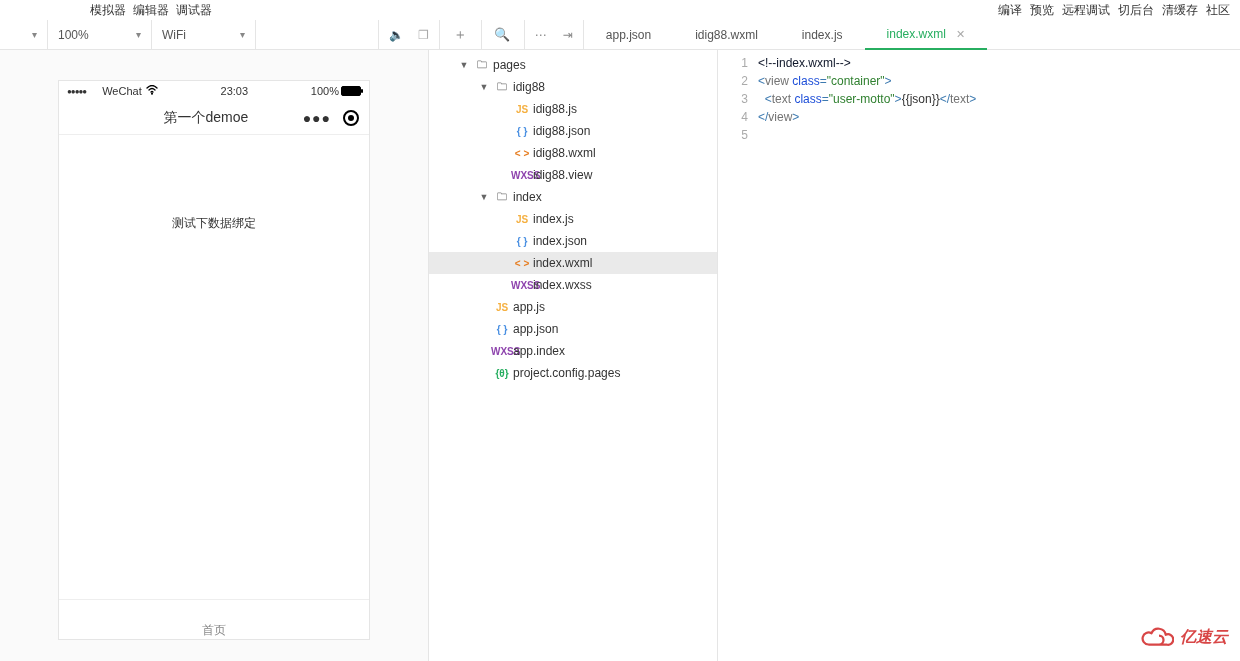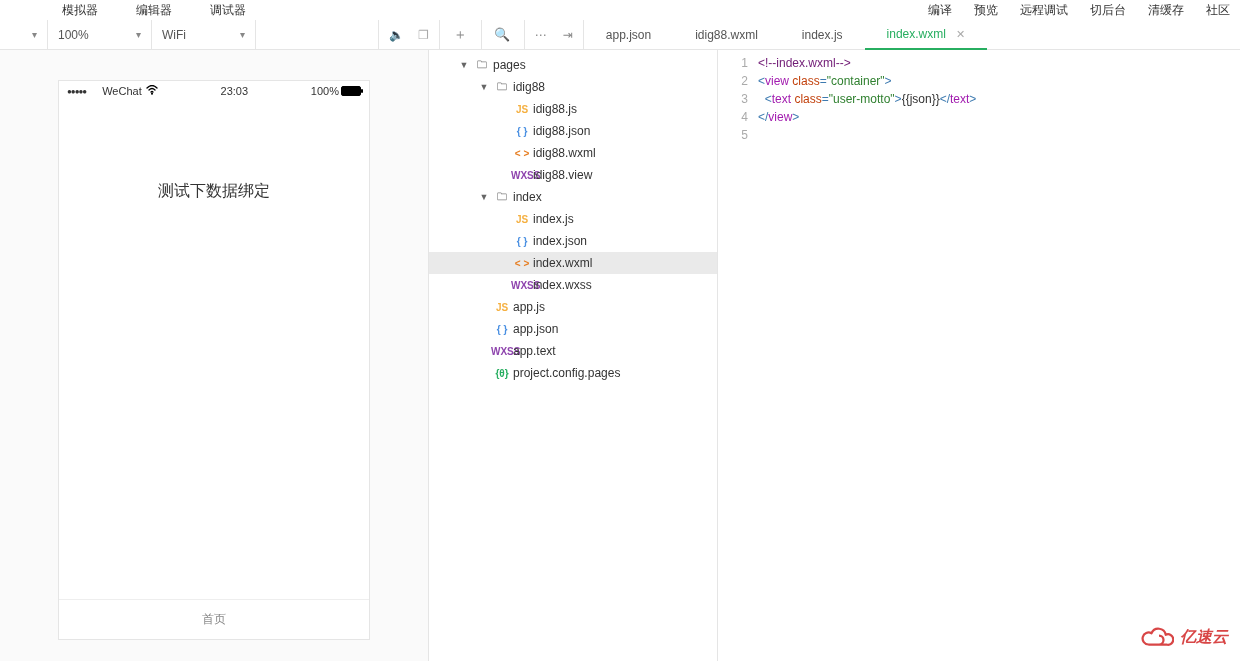--- a/index.html
+++ b/index.html
@@ -1,20 +1,20 @@
 <!DOCTYPE html>
 <html><head>
 <meta charset="utf-8">
 <style>
 * { margin: 0; padding: 0; box-sizing: border-box; font-family: -apple-system, "微软雅黑", Arial, sans-serif; }
 body { width: 1240px; height: 661px; background: #fff; overflow: hidden; font-size: 12px; color: #333; }
 
 .top-menu { height: 20px; display: flex; align-items: center; padding: 0 10px; font-size: 12px; color: #333; }
-.top-menu .left-group { display: flex; gap: 38px; margin-left: 52px; }
-.top-menu .right-group { display: flex; gap: 22px; margin-left: auto; }
+.top-menu .left-group { display: flex; gap: 7px; margin-left: 80px; }
+.top-menu .right-group { display: flex; gap: 8px; margin-left: auto; }
 .top-menu span { cursor: pointer; }
 
 .toolbar { height: 30px; display: flex; align-items: center; border-bottom: 1px solid #e5e5e5; font-size: 12px; color: #555; }
 .toolbar .tb-item { display: flex; align-items: center; padding: 0 10px; height: 100%; border-right: 1px solid #e5e5e5; }
 .chevron { font-size: 10px; color: #888; }
 
 .main-area { display: flex; height: 611px; }
 
 
 .sim-pane { width: 428px; background: #fafafa; display: flex; justify-content: center; padding-top: 30px; }
@@ -25,22 +25,22 @@
 .phone-status .wifi-icon { margin-left: 4px; }
 .phone-status .time { flex: 1; text-align: center; }
 .phone-status .bat { display: flex; align-items: center; gap: 2px; }
 .bat-icon { width: 20px; height: 10px; border: 1px solid #000; border-radius: 2px; background: #000; position: relative; }
 .bat-icon::after { content: ""; width: 2px; height: 4px; background: #000; position: absolute; right: -3px; top: 2px; border-radius: 1px; }
 .phone-title { height: 34px; display: flex; align-items: center; padding: 0 10px; border-bottom: 1px solid #eee; }
 .phone-title .title-text { flex: 1; text-align: center; font-size: 14px; padding-left: 40px; }
 .phone-title .menu-dots { font-size: 14px; letter-spacing: 1px; margin-right: 12px; }
 .phone-title .circle-icon { width: 16px; height: 16px; border: 2px solid #000; border-radius: 50%; display: flex; align-items: center; justify-content: center; }
 .phone-title .circle-icon::after { content: ""; width: 6px; height: 6px; background: #000; border-radius: 50%; }
-.phone-body { flex: 1; display: flex; justify-content: center; padding-top: 80px; font-size: 16px; }
-.phone-tabbar { height: 40px; border-top: 1px solid #eee; display: flex; }
+.phone-body { flex: 1; display: flex; justify-content: center; padding-top: 80px; font-size: 12px; }
+.phone-tabbar { height: 40px; border-top: 1px solid #eee; display: flex; align-items: flex-end; }
 .phone-tabbar .tab { flex: 1; display: flex; align-items: center; justify-content: center; font-size: 12px; color: #888; }
 
 
 .tree-pane { width: 290px; border-left: 1px solid #e5e5e5; border-right: 1px solid #e5e5e5; display: flex; flex-direction: column; }
 .tree-list { flex: 1; padding-top: 4px; }
 .tree-row { height: 22px; display: flex; align-items: center; font-size: 12px; cursor: pointer; }
 .tree-row.active { background: #eaeaea; }
 .tree-row .indent1 { width: 28px; }
 .tree-row .indent2 { width: 48px; }
 .tree-row .indent3 { width: 68px; }
@@ -56,23 +56,23 @@
 
 .editor-pane { flex: 1; display: flex; flex-direction: column; }
 .editor-tab { height: 30px; padding: 0 22px; display: flex; align-items: center; font-size: 12px; color: #555; cursor: pointer; }
 .editor-tab.active { color: #27ae60; border-bottom: 2px solid #27ae60; }
 .tab-close { margin-left: 10px; color: #aaa; font-size: 11px; }
 .code-area { display: flex; font-family: Consolas, monospace; font-size: 12px; padding-top: 4px; }
 .gutter { width: 40px; text-align: right; color: #aaa; padding-right: 10px; line-height: 18px; }
 .gutter div { height: 18px; }
 .code-lines { line-height: 18px; }
 .code-lines .line { height: 18px; white-space: pre; }
-.c-comment { color: #701a75; }
-.c-tag { color: #a21caf; }
-.c-attr { color: #c2410c; }
+.c-comment { color: #0f172a; }
+.c-tag { color: #737373; }
+.c-attr { color: #1d4ed8; }
 .c-string { color: #308030; }
 .c-text { color: #333; }
 .c-punc { color: #3d7ab0; }
 
 .watermark { position: absolute; right: 12px; bottom: 10px; display: flex; align-items: center; gap: 6px; color: #d84646; font-size: 16px; font-weight: bold; font-style: italic; }
 .watermark svg { width: 36px; height: 28px; }
 </style>
 </head>
 <body>
 
@@ -151,20 +151,25 @@
                 <circle cx="6" cy="8.5" r="1" fill="#000"></circle>
               </svg>
           </span>
         </div>
         <div class="time">23:03</div>
         <div class="bat">
           <span>100%</span>
           <span class="bat-icon"></span>
         </div>
       </div>
+      <div class="phone-title">
+        <span class="title-text">第一个demoe</span>
+        <span class="menu-dots">●●●</span>
+        <span class="circle-icon"></span>
+      </div>
       <div class="phone-body">
         <span>测试下数据绑定</span>
       </div>
       <div class="phone-tabbar">
         <div class="tab">首页</div>
       </div>
     </div>
   </div>
 
   <div class="tree-pane">
@@ -244,21 +249,21 @@
         <div class="tree-row">
           <span class="indent2"></span>
           <span class="chev"></span>
           <span class="ficon ic-json">{ }</span>
           <span>app.json</span>
         </div>
         <div class="tree-row">
           <span class="indent2"></span>
           <span class="chev"></span>
           <span class="ficon ic-wxss">WXSS</span>
-          <span>app.text</span>
+          <span>app.index</span>
         </div>
         <div class="tree-row">
           <span class="indent2"></span>
           <span class="chev"></span>
           <span class="ficon ic-config">{θ}</span>
           <span>project.config.pages</span>
         </div>
       </div>
   </div>
 

